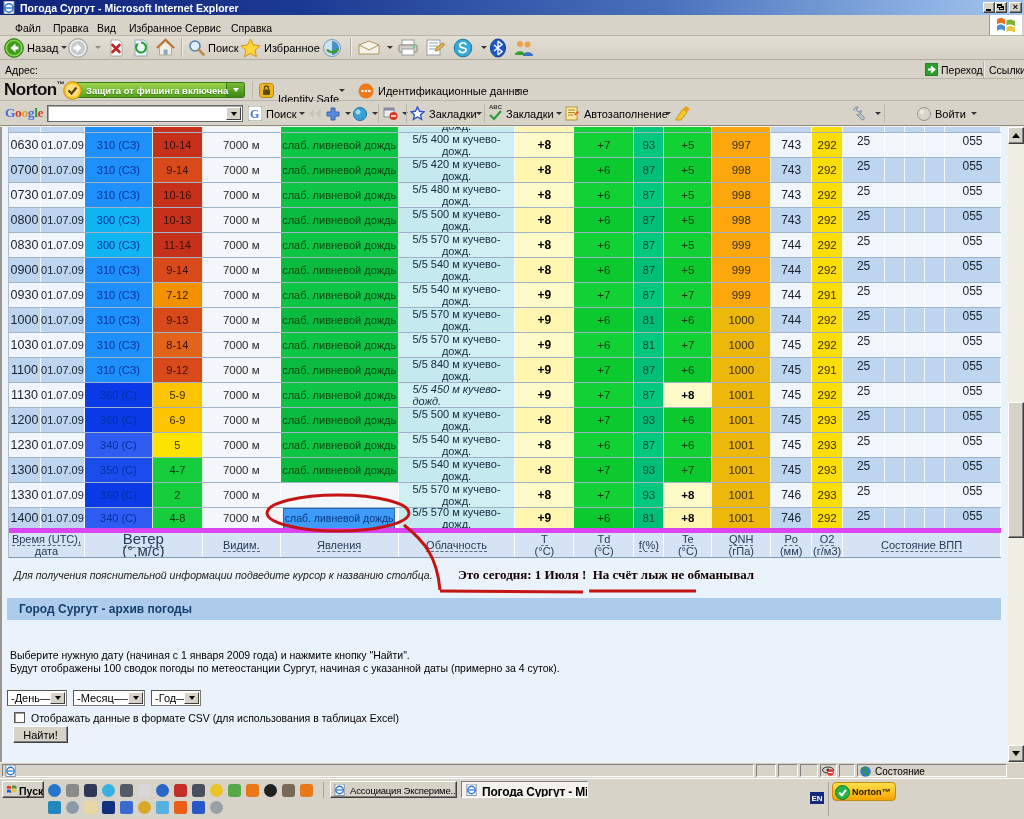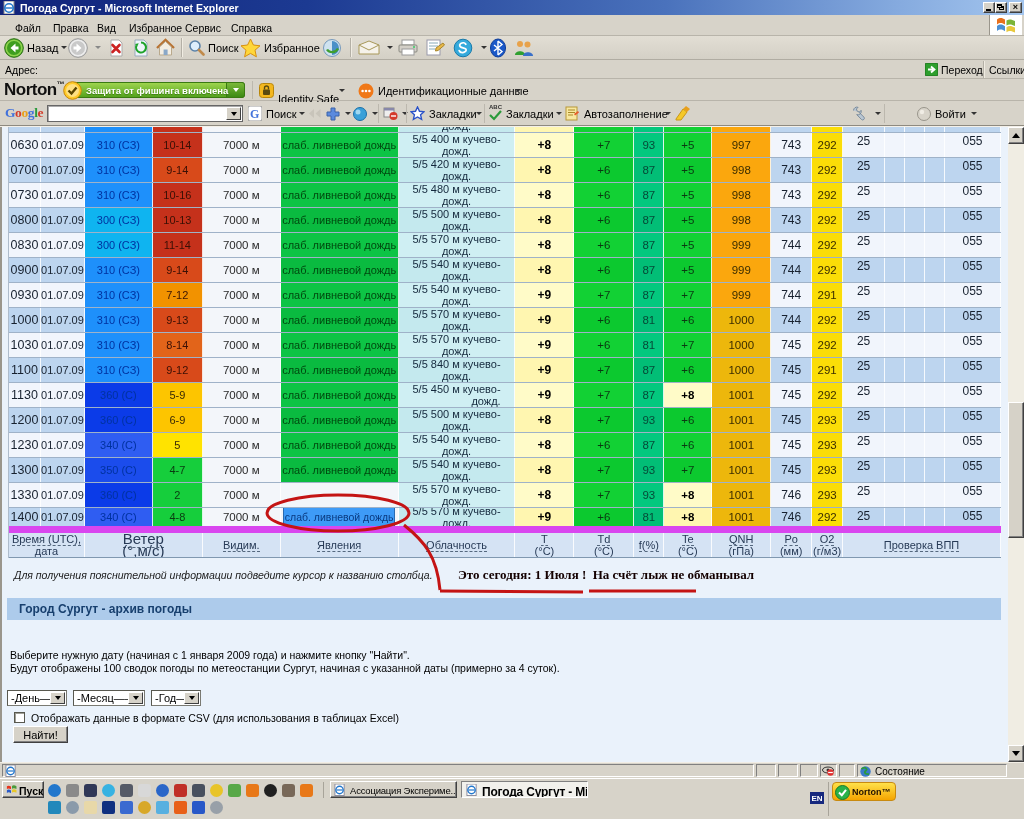--- a/index.html
+++ b/index.html
@@ -499,21 +499,21 @@
       <div class="cell" style="width:56px;background:#BDD5EF;font-size:12px;color:#17212F;align-items:flex-start;padding-top:1px;">055</div>
     </div>
     <div class="row" style="height:25px;border-bottom:1px solid #9FB2C8;">
       <div class="cell" style="width:32px;background:#F1F5FC;font-size:12.5px;color:#17212F;">1130</div>
       <div class="cell" style="width:44px;background:#F1F5FC;font-size:11px;color:#17212F;">01.07.09</div>
       <div class="cell" style="width:68px;background:#0B3BE8;font-size:11px;color:#0032A0;">360 (С)</div>
       <div class="cell" style="width:50px;background:#FDC500;font-size:11px;color:#3A2A05;">5-9</div>
       <div class="cell" style="width:78px;background:#F3F6FA;font-size:11.5px;color:#2A2A2A;">7000 м</div>
       <div class="cell" style="width:118px;background:#0DC445;font-size:11px;color:#00490F;">слаб. ливневой дождь</div>
       <div class="cell" style="width:117px;background:#CFEFF3;font-size:11px;color:#14283C;">
-        <div style="text-align:right;line-height:12px;">5/5 450 м кучево-<br>дожд.</div>
+        <div style="text-align:left;line-height:12px;font-style:italic;">5/5 450 м кучево-<br>дожд.</div>
       </div>
       <div class="cell" style="width:59px;background:#FFFBC8;font-size:12px;color:#000;font-weight:bold;">+9</div>
       <div class="cell" style="width:60px;background:#12D134;font-size:11.5px;color:#0A3A12;">+7</div>
       <div class="cell" style="width:30px;background:#03C87E;font-size:11.5px;color:#064A38;">87</div>
       <div class="cell" style="width:48px;background:#FFFBC8;font-size:11.5px;color:#000;font-weight:bold;">+8</div>
       <div class="cell" style="width:59px;background:#EDB70C;font-size:11.5px;color:#3A2D00;">1001</div>
       <div class="cell" style="width:41px;background:#F1F5FC;font-size:12px;color:#17212F;">745</div>
       <div class="cell" style="width:31px;background:#FBDD07;font-size:11.5px;color:#3A2D00;">292</div>
       <div class="cell" style="width:42px;background:#F1F5FC;font-size:12px;color:#17212F;align-items:flex-start;padding-top:1px;">25</div>
       <div class="cell" style="width:20px;background:#F1F5FC;font-size:12px;color:#17212F;"></div>
@@ -606,21 +606,21 @@
       <div class="cell" style="width:48px;background:#FFFBC8;font-size:11.5px;color:#000;font-weight:bold;">+8</div>
       <div class="cell" style="width:59px;background:#EDB70C;font-size:11.5px;color:#3A2D00;">1001</div>
       <div class="cell" style="width:41px;background:#F1F5FC;font-size:12px;color:#17212F;">746</div>
       <div class="cell" style="width:31px;background:#FBDD07;font-size:11.5px;color:#3A2D00;">293</div>
       <div class="cell" style="width:42px;background:#F1F5FC;font-size:12px;color:#17212F;align-items:flex-start;padding-top:1px;">25</div>
       <div class="cell" style="width:20px;background:#F1F5FC;font-size:12px;color:#17212F;"></div>
       <div class="cell" style="width:20px;background:#F1F5FC;font-size:12px;color:#17212F;"></div>
       <div class="cell" style="width:20px;background:#F1F5FC;font-size:12px;color:#17212F;"></div>
       <div class="cell" style="width:56px;background:#F1F5FC;font-size:12px;color:#17212F;align-items:flex-start;padding-top:1px;">055</div>
     </div>
-    <div class="row" style="height:25px;border-bottom:7px solid #d946ef;">
+    <div class="row" style="height:25px;border-bottom:5px solid #d946ef;">
       <div class="cell" style="width:32px;background:#BDD5EF;font-size:12.5px;color:#17212F;">1400</div>
       <div class="cell" style="width:44px;background:#BDD5EF;font-size:11px;color:#17212F;">01.07.09</div>
       <div class="cell" style="width:68px;background:#2F5DF2;font-size:11px;color:#0032A0;">340 (С)</div>
       <div class="cell" style="width:50px;background:#16CE3C;font-size:11px;color:#0A3A10;">4-8</div>
       <div class="cell" style="width:78px;background:#F3F6FA;font-size:11.5px;color:#2A2A2A;">7000 м</div>
       <div class="cell" style="width:118px;background:#F3F6FA;font-size:11px;color:#17212F;">
         <div style="background:#3E9BF7;border:1px solid #2a6ab0;width:112px;height:21px;display:flex;align-items:center;justify-content:center;color:#0A3A80;font-size:10.5px;">слаб. ливневой дождь</div>
       </div>
       <div class="cell" style="width:117px;background:#C4E9EE;font-size:11px;color:#14283C;">
         <div style="text-align:center;line-height:12px;">5/5 570 м кучево-<br>дожд.</div>
@@ -669,21 +669,21 @@
       <div class="cell" style="width:59px;font-size:11px;color:#273A56;">
         <div style="text-align:center;line-height:12px;"><span style="border-bottom:1px dashed #55687E;">QNH</span><br><span style="border-bottom:1px dashed #55687E;">(гПа)</span></div>
       </div>
       <div class="cell" style="width:41px;font-size:11px;color:#273A56;">
         <div style="text-align:center;line-height:12px;"><span style="border-bottom:1px dashed #55687E;">Po</span><br><span style="border-bottom:1px dashed #55687E;">(мм)</span></div>
       </div>
       <div class="cell" style="width:31px;font-size:11px;color:#273A56;">
         <div style="text-align:center;line-height:12px;"><span style="border-bottom:1px dashed #55687E;">O2</span><br><span style="border-bottom:1px dashed #55687E;">(г/м3)</span></div>
       </div>
       <div class="cell" style="width:158px;font-size:11px;color:#273A56;">
-        <div style="text-align:center;line-height:12px;"><span style="border-bottom:1px dashed #55687E;">Проверка ВПП</span></div>
+        <div style="text-align:center;line-height:12px;"><span style="border-bottom:1px dashed #55687E;">Состояние ВПП</span></div>
       </div>
     </div>
   </div>
 <svg class="abs" style="left:0;top:127px;pointer-events:none;" width="1008" height="635" viewBox="0 0 1008 635">
  <ellipse cx="338" cy="386" rx="71" ry="18" fill="none" stroke="#C41414" stroke-width="3"></ellipse>
  <path d="M404 398 C424 414 437 429 440 463" fill="none" stroke="#C41414" stroke-width="3"></path>
  <path d="M440 464 L583 465 M589 464 L696 464" fill="none" stroke="#C41414" stroke-width="3"></path>
 </svg>
 
 <div class="abs" style="left:14px;top:569px;font-size:10.5px;font-style:italic;color:#1a1a1a;">Для получения пояснительной информации подведите курсор к названию столбца.</div>

